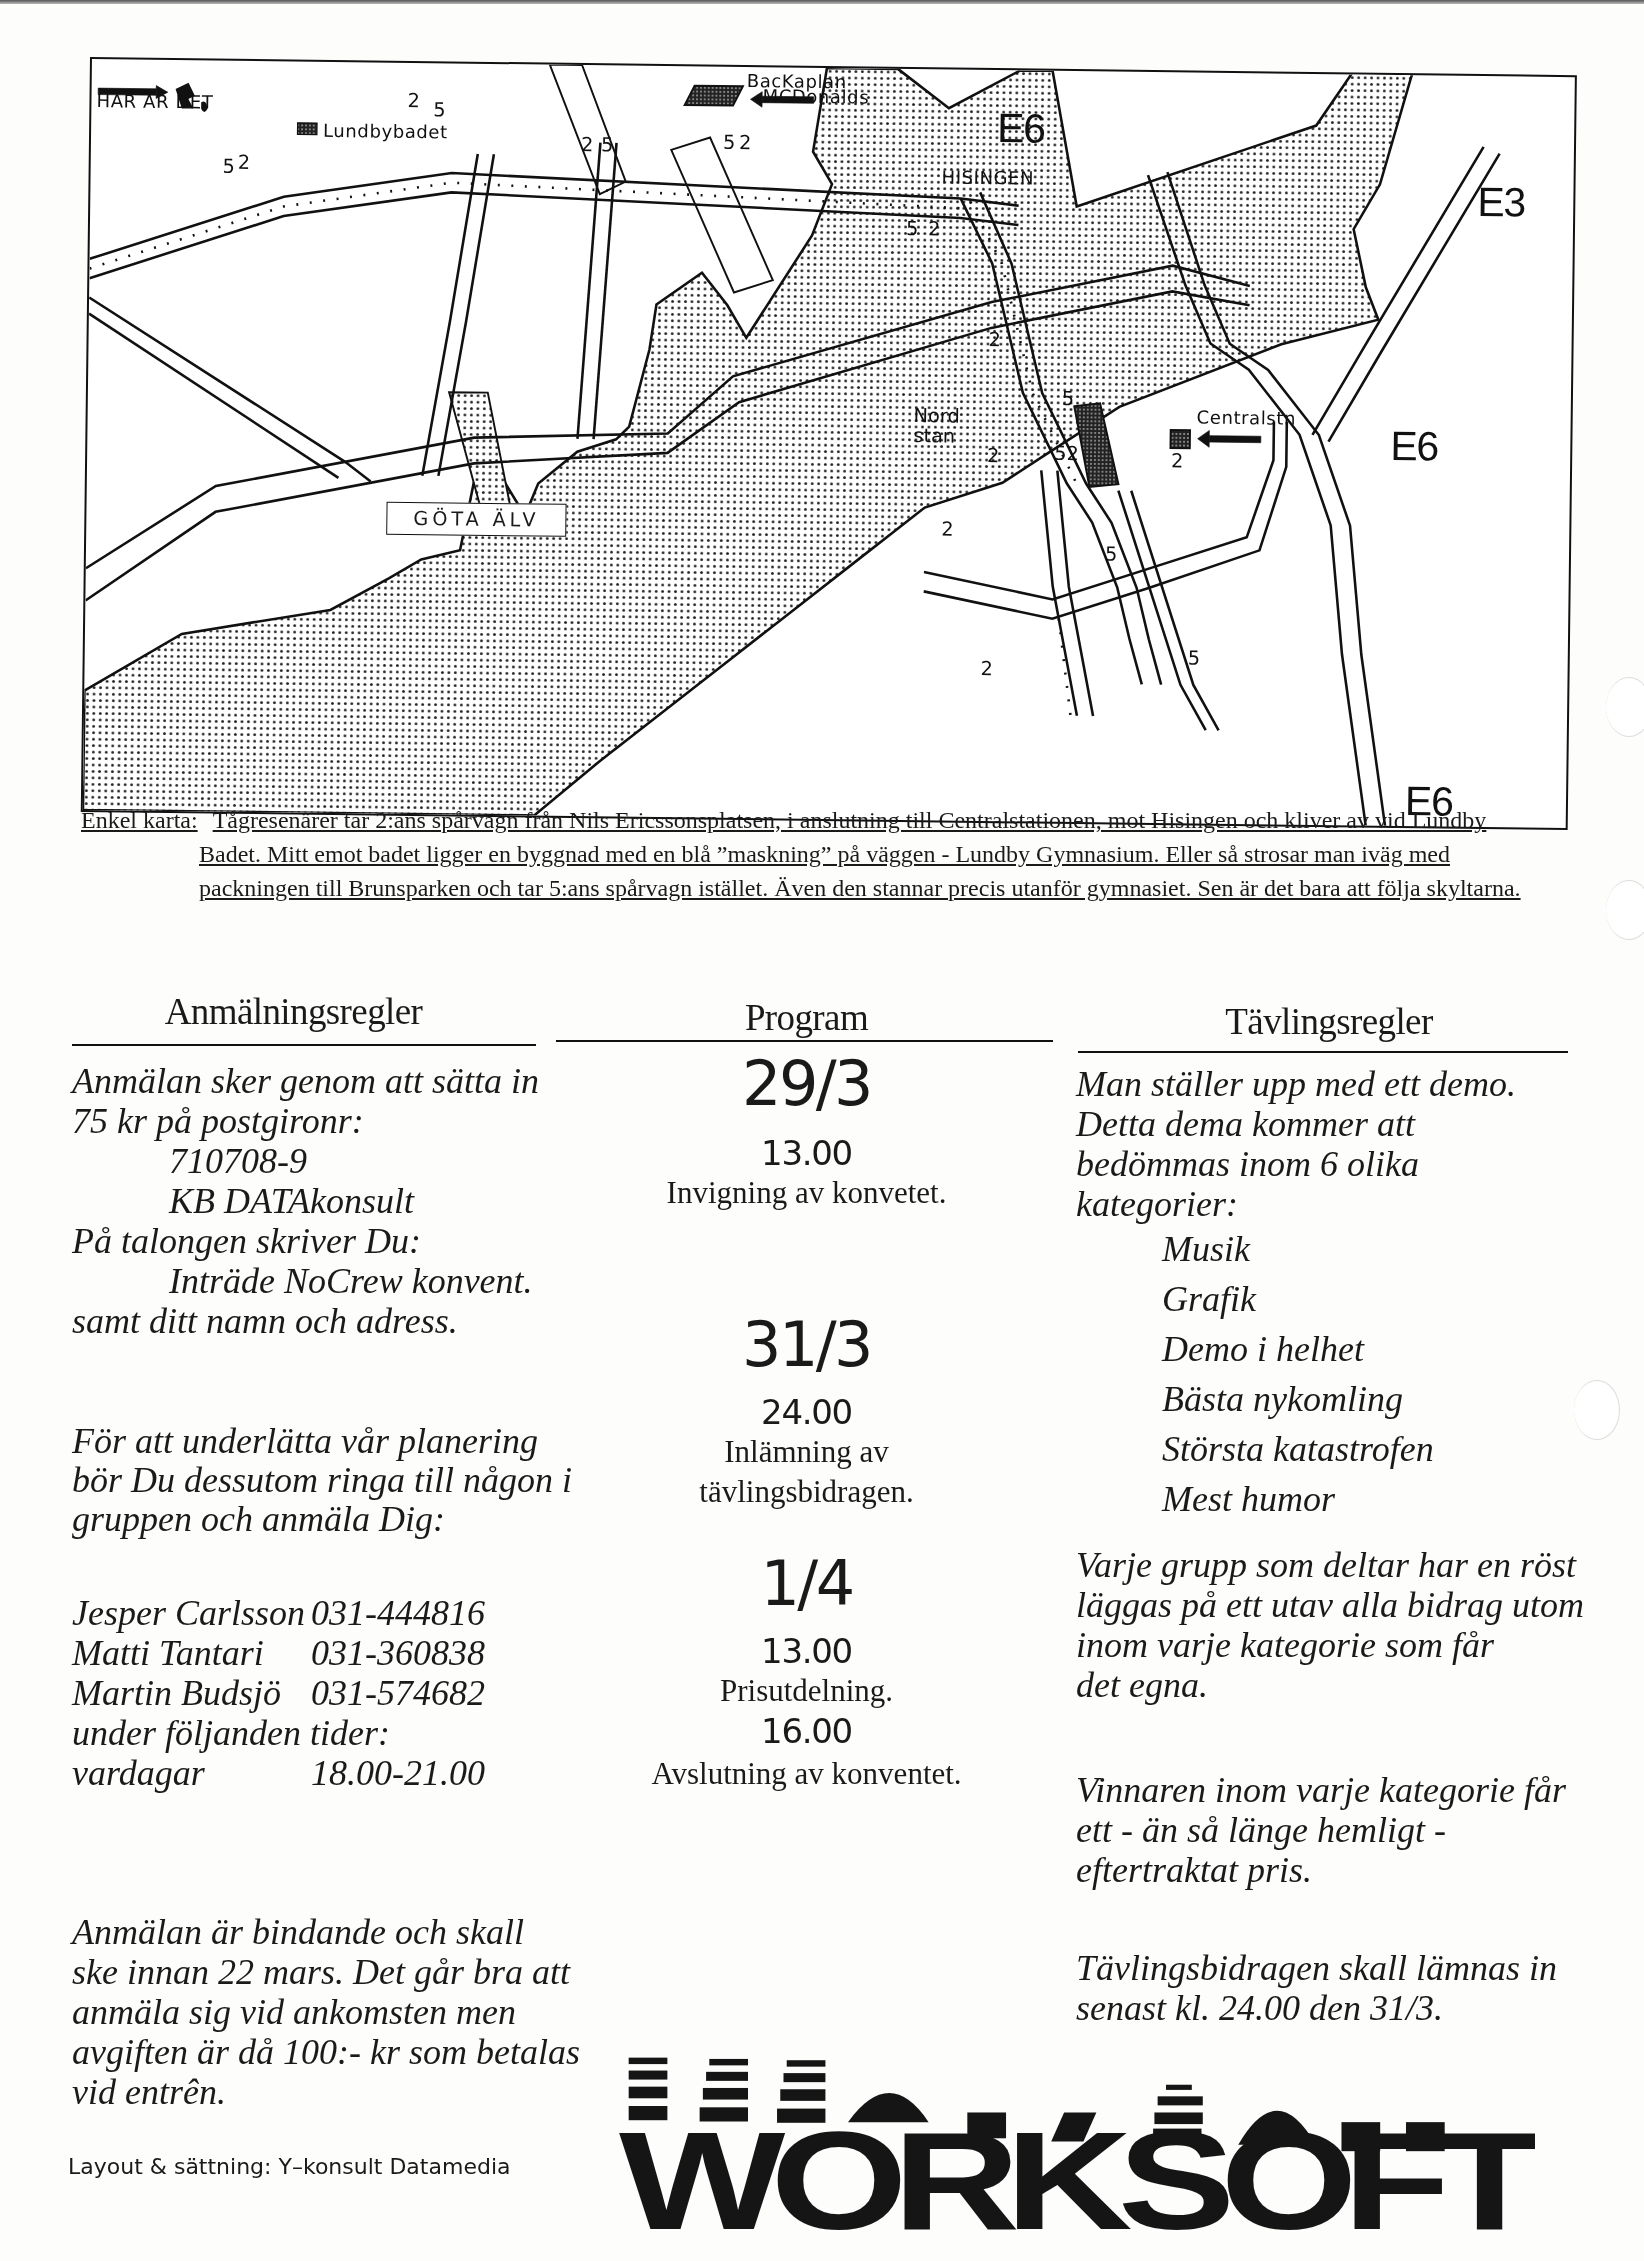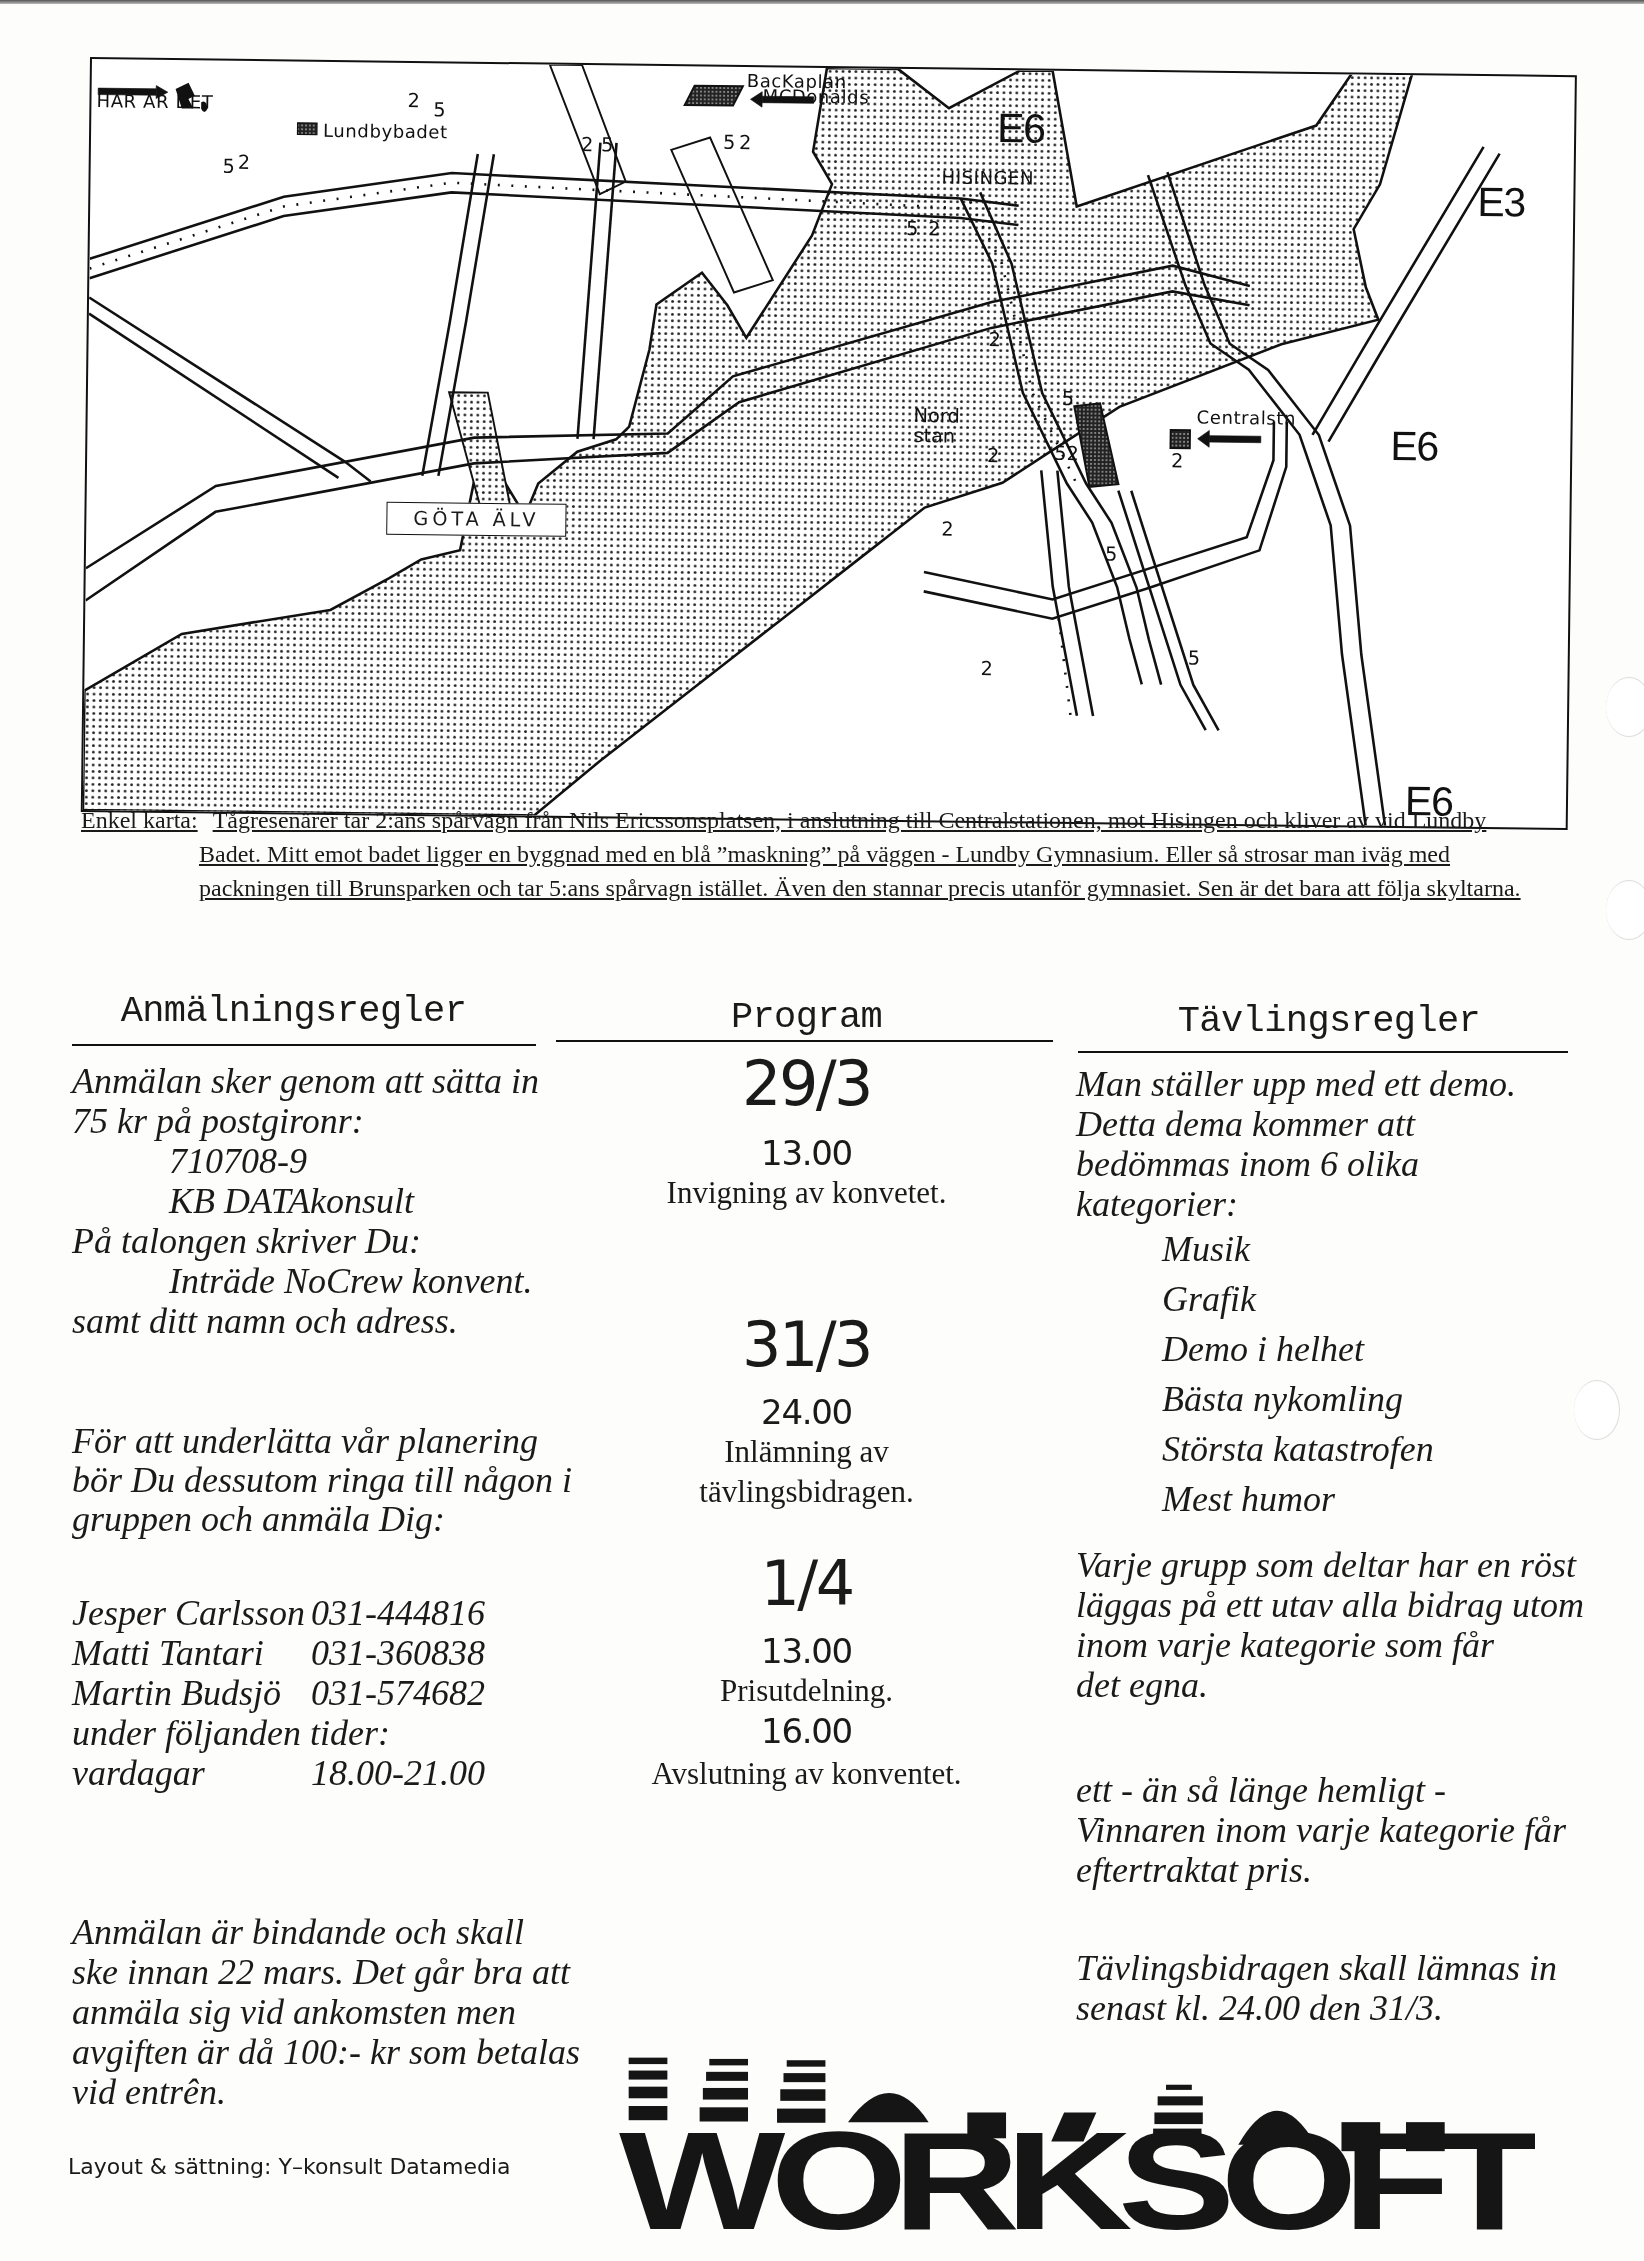--- a/index.html
+++ b/index.html
@@ -19,21 +19,21 @@
   .ml-sm { font-size:18px; letter-spacing:0.6px; }
   .ml-md { font-size:19.3px; }
   .ml-road { font-size:41px; font-family:"Liberation Sans", sans-serif; letter-spacing:-1.3px; }
   .ml-num { font-size:19.3px; }
   .river-box { position:absolute; border:1.9px solid #111; background:#fff; padding:3.9px 26px; font-size:19.3px; letter-spacing:3.9px; font-family:"DejaVu Sans", sans-serif; }
 
   .caption { position:absolute; left:81px; top:803px; width:1471px; font-size:24px; line-height:34px; font-family:"Liberation Serif", serif; }
   .caption .cap-label { text-decoration:underline; font-weight:normal; margin-right:15px; float:left; }
   .caption .cap-text { margin-left:118px; display:block;text-decoration:underline; }
 
-  .col-head { position:absolute; font-family:Liberation Mono, monospace; font-size:37px; text-align:center; font-weight:normal; letter-spacing:-0.6px; }
+  .col-head { position:absolute; font-family:Liberation Serif, serif; font-size:37px; text-align:center; font-weight:normal; letter-spacing:-0.6px; }
   .rule { position:absolute; height:1.9px; background:#111; }
   .txt { position:absolute; font-size:36px; line-height:40px; font-family:"Liberation Serif", serif; white-space:nowrap;font-style:italic; }
   .indent { padding-left:97px; }
   .row-pair { display:flex; }
   .row-pair .k { width:239px; }
   .center-col { position:absolute; left:555px; width:503px; text-align:center; }
   .date { font-family:"DejaVu Sans", sans-serif; font-size:62px; line-height:71px; font-weight:normal; letter-spacing:-2.6px; }
   .time { font-family:"DejaVu Sans", sans-serif; font-size:34px; line-height:40px; letter-spacing:-1.3px; }
   .event { font-size:31px; line-height:40px; font-family:"Liberation Serif", serif; }
   .credit { position:absolute; left:68px; top:2154px; font-family:"DejaVu Sans", sans-serif; font-size:22px; }
@@ -235,22 +235,22 @@
   <div>Största katastrofen</div>
   <div>Mest humor</div>
 </div>
 <div class="txt" style="left:1076px;top:1545px;">
   <div>Varje grupp som deltar har en röst</div>
   <div>läggas på ett utav alla bidrag utom</div>
   <div>inom varje kategorie som får</div>
   <div>det egna.</div>
 </div>
 <div class="txt" style="left:1076px;top:1770px;">
+  <div>Vinnaren inom varje kategorie får</div>
   <div>ett - än så länge hemligt -</div>
-  <div>Vinnaren inom varje kategorie får</div>
   <div>eftertraktat pris.</div>
 </div>
 <div class="txt" style="left:1076px;top:1948px;">
   <div>Tävlingsbidragen skall lämnas in</div>
   <div>senast kl. 24.00 den 31/3.</div>
 </div>
 
 <div class="credit">Layout &amp; sättning: Y–konsult Datamedia</div>
 
 <div class="logo">

